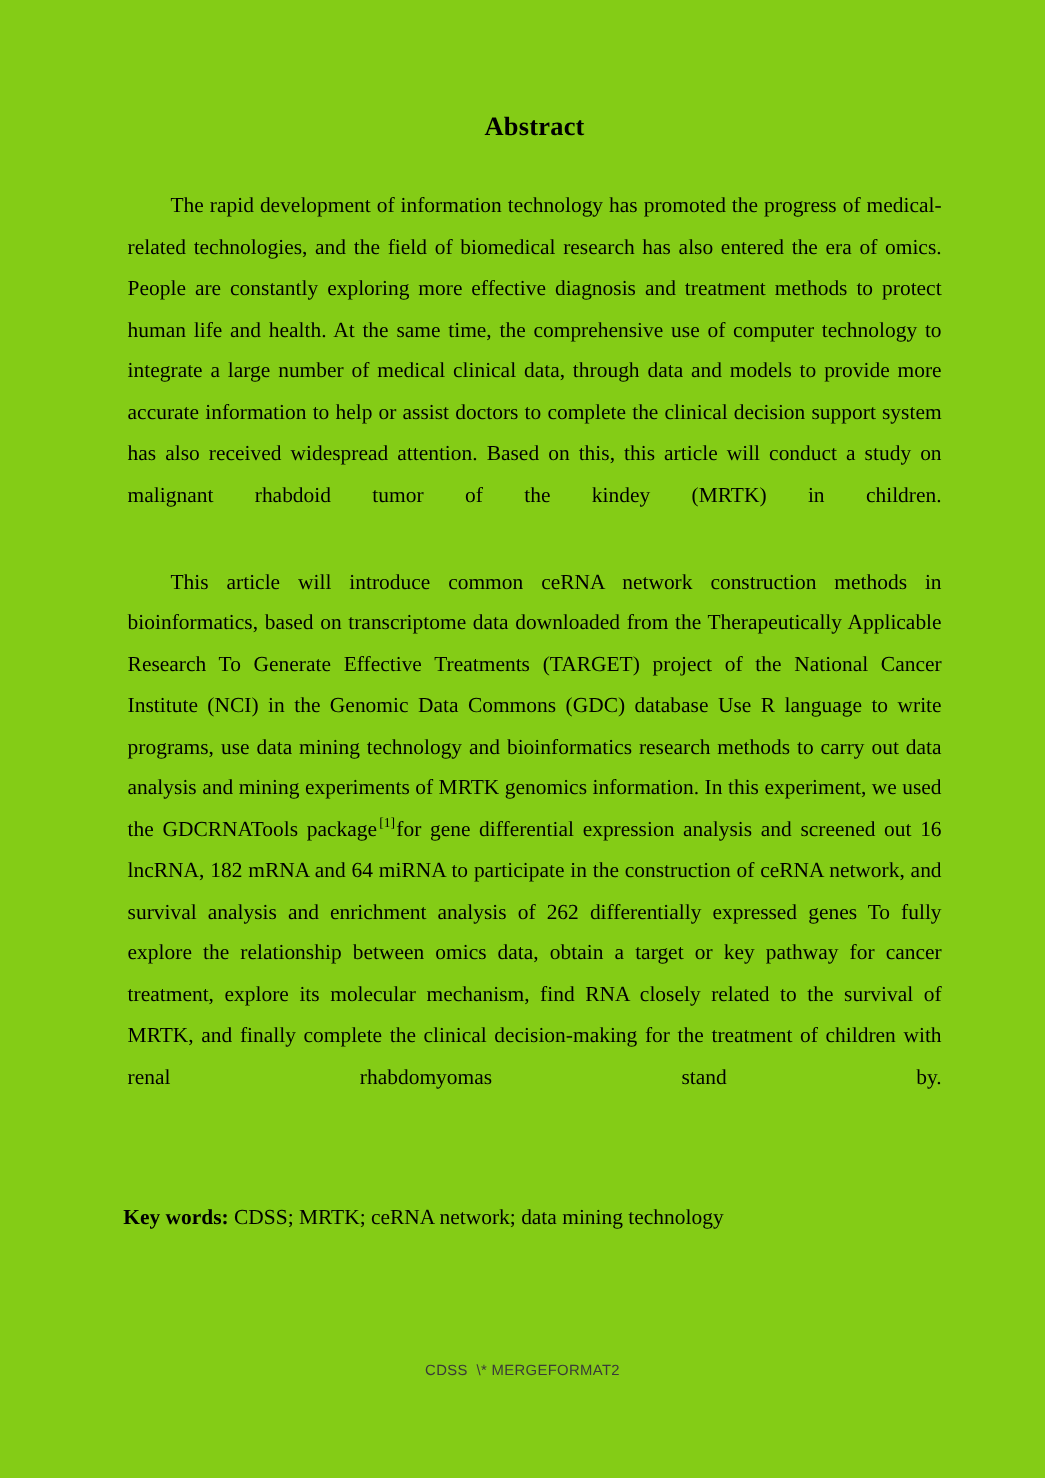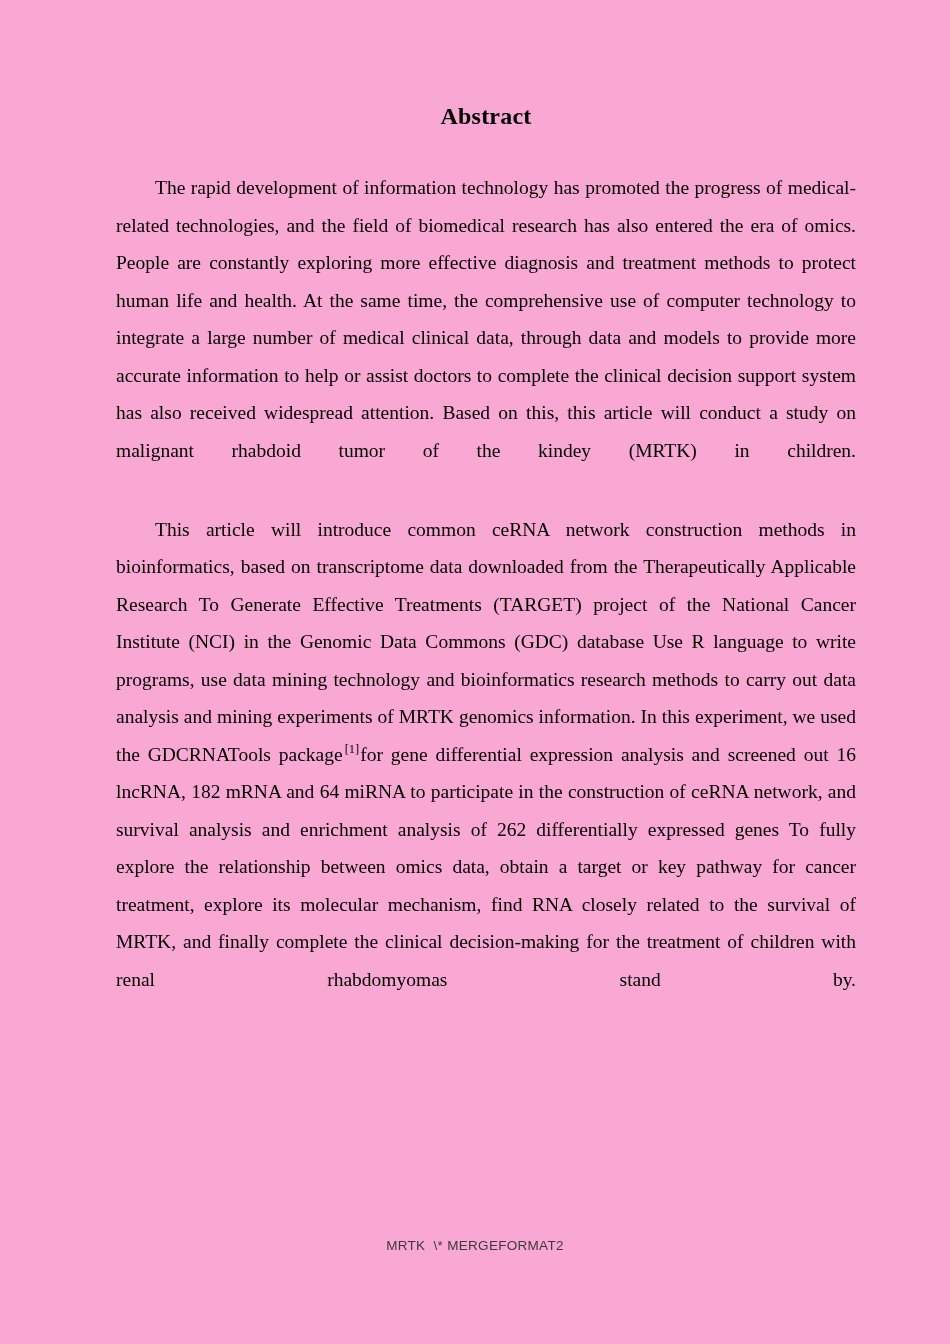--- a/index.html
+++ b/index.html
@@ -15,21 +15,21 @@
     color: #000000;
     overflow: hidden;
   }
 
   .page {
     position: absolute;
     left: 0;
     top: 0;
     width: 950px;
     height: 1344px;
-    background: #f9a8d4;
+    background: #84cc16;
   }
 
   .content {
     position: absolute;
     left: 112px;
     top: 0;
     width: 748px;
   }
 
   .doc-title {
@@ -103,19 +103,20 @@
   <div class="content">
 
     <h1 class="doc-title">Abstract</h1>
 
     <div class="body-block">
 
       <p class="para">The rapid development of information technology has promoted the progress of medical-related technologies, and the field of biomedical research has also entered the era of omics. People are constantly exploring more effective diagnosis and treatment methods to protect human life and health. At the same time, the comprehensive use of computer technology to integrate a large number of medical clinical data, through data and models to provide more accurate information to help or assist doctors to complete the clinical decision support system has also received widespread attention. Based on this, this article will conduct a study on malignant rhabdoid tumor of the kindey (MRTK) in children.</p>
 
       <p class="para"><span>This article will introduce common ceRNA network construction methods in bioinformatics, based on transcriptome data downloaded from the Therapeutically Applicable Research To Generate Effective Treatments (TARGET) project of the National Cancer Institute (NCI) in the Genomic Data Commons (GDC) database Use R language to write programs, use data mining technology and bioinformatics research methods to carry out data analysis and mining experiments of MRTK genomics information. In this experiment, we used the GDCRNATools package</span><sup class="cite">[1]</sup><span>for gene differential expression analysis and screened out 16 lncRNA, 182 mRNA and 64 miRNA to participate in the construction of ceRNA network, and survival analysis and enrichment analysis of 262 differentially expressed genes To fully explore the relationship between omics data, obtain a target or key pathway for cancer treatment, explore its molecular mechanism, find RNA closely related to the survival of MRTK, and finally complete the clinical decision-making for the treatment of children with renal rhabdomyomas stand by.</span></p>
 
+      <p class="keywords"><span class="kw-label">Key words</span><span class="kw-label">:</span><span> </span><span>CDSS; MRTK; ceRNA network; data mining technology</span></p>
 
     </div>
   </div>
 
-  <div class="footer">MRTK  \* MERGEFORMAT2</div>
+  <div class="footer">CDSS  \* MERGEFORMAT2</div>
 
 </div>
 
 </body></html>

